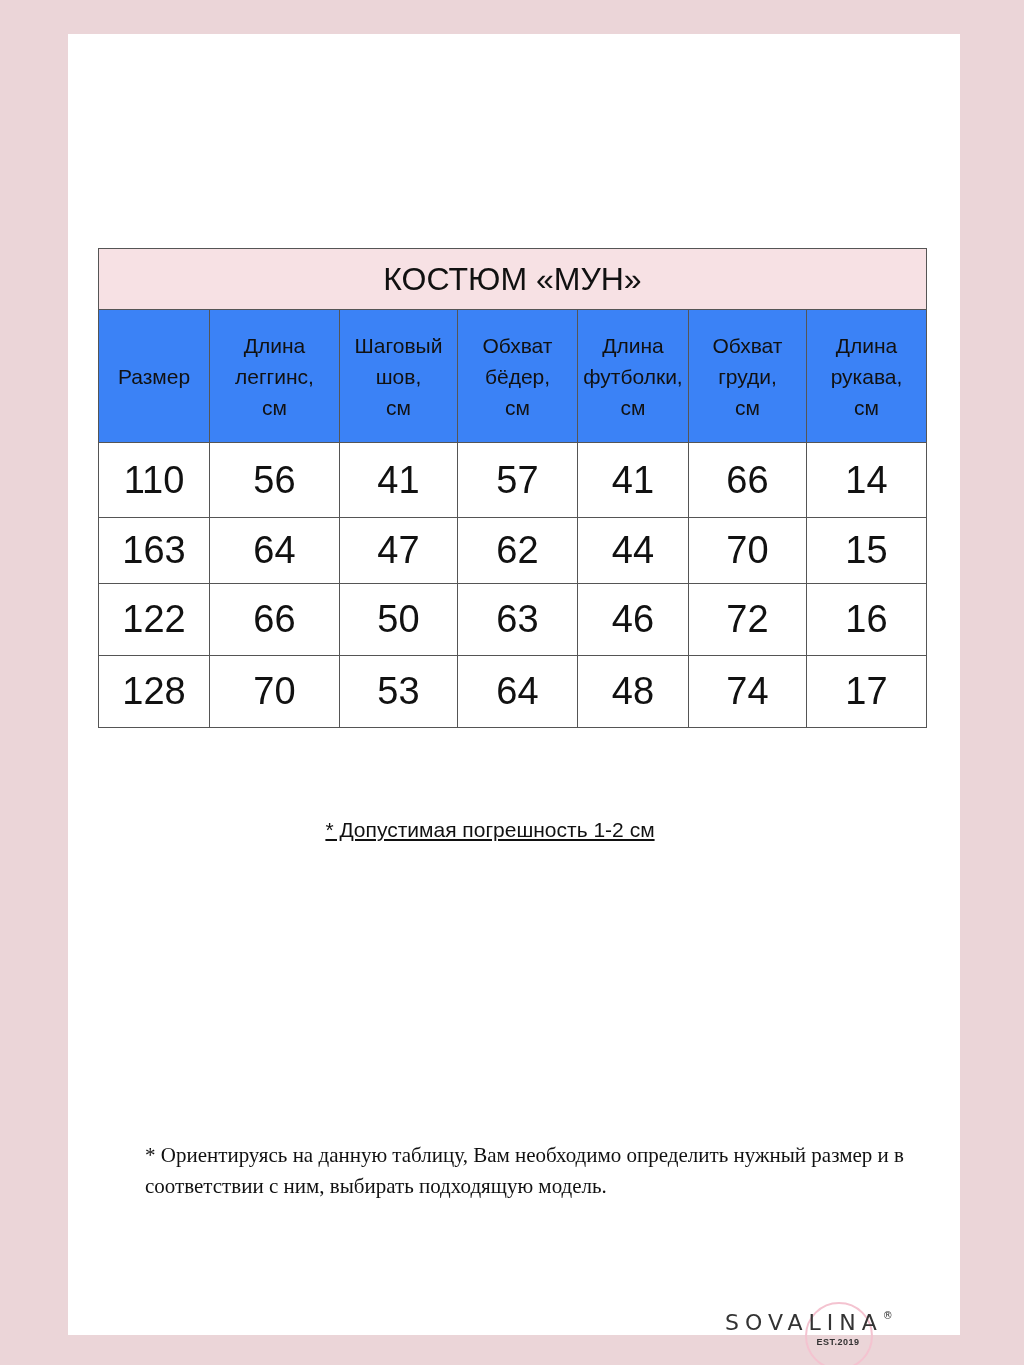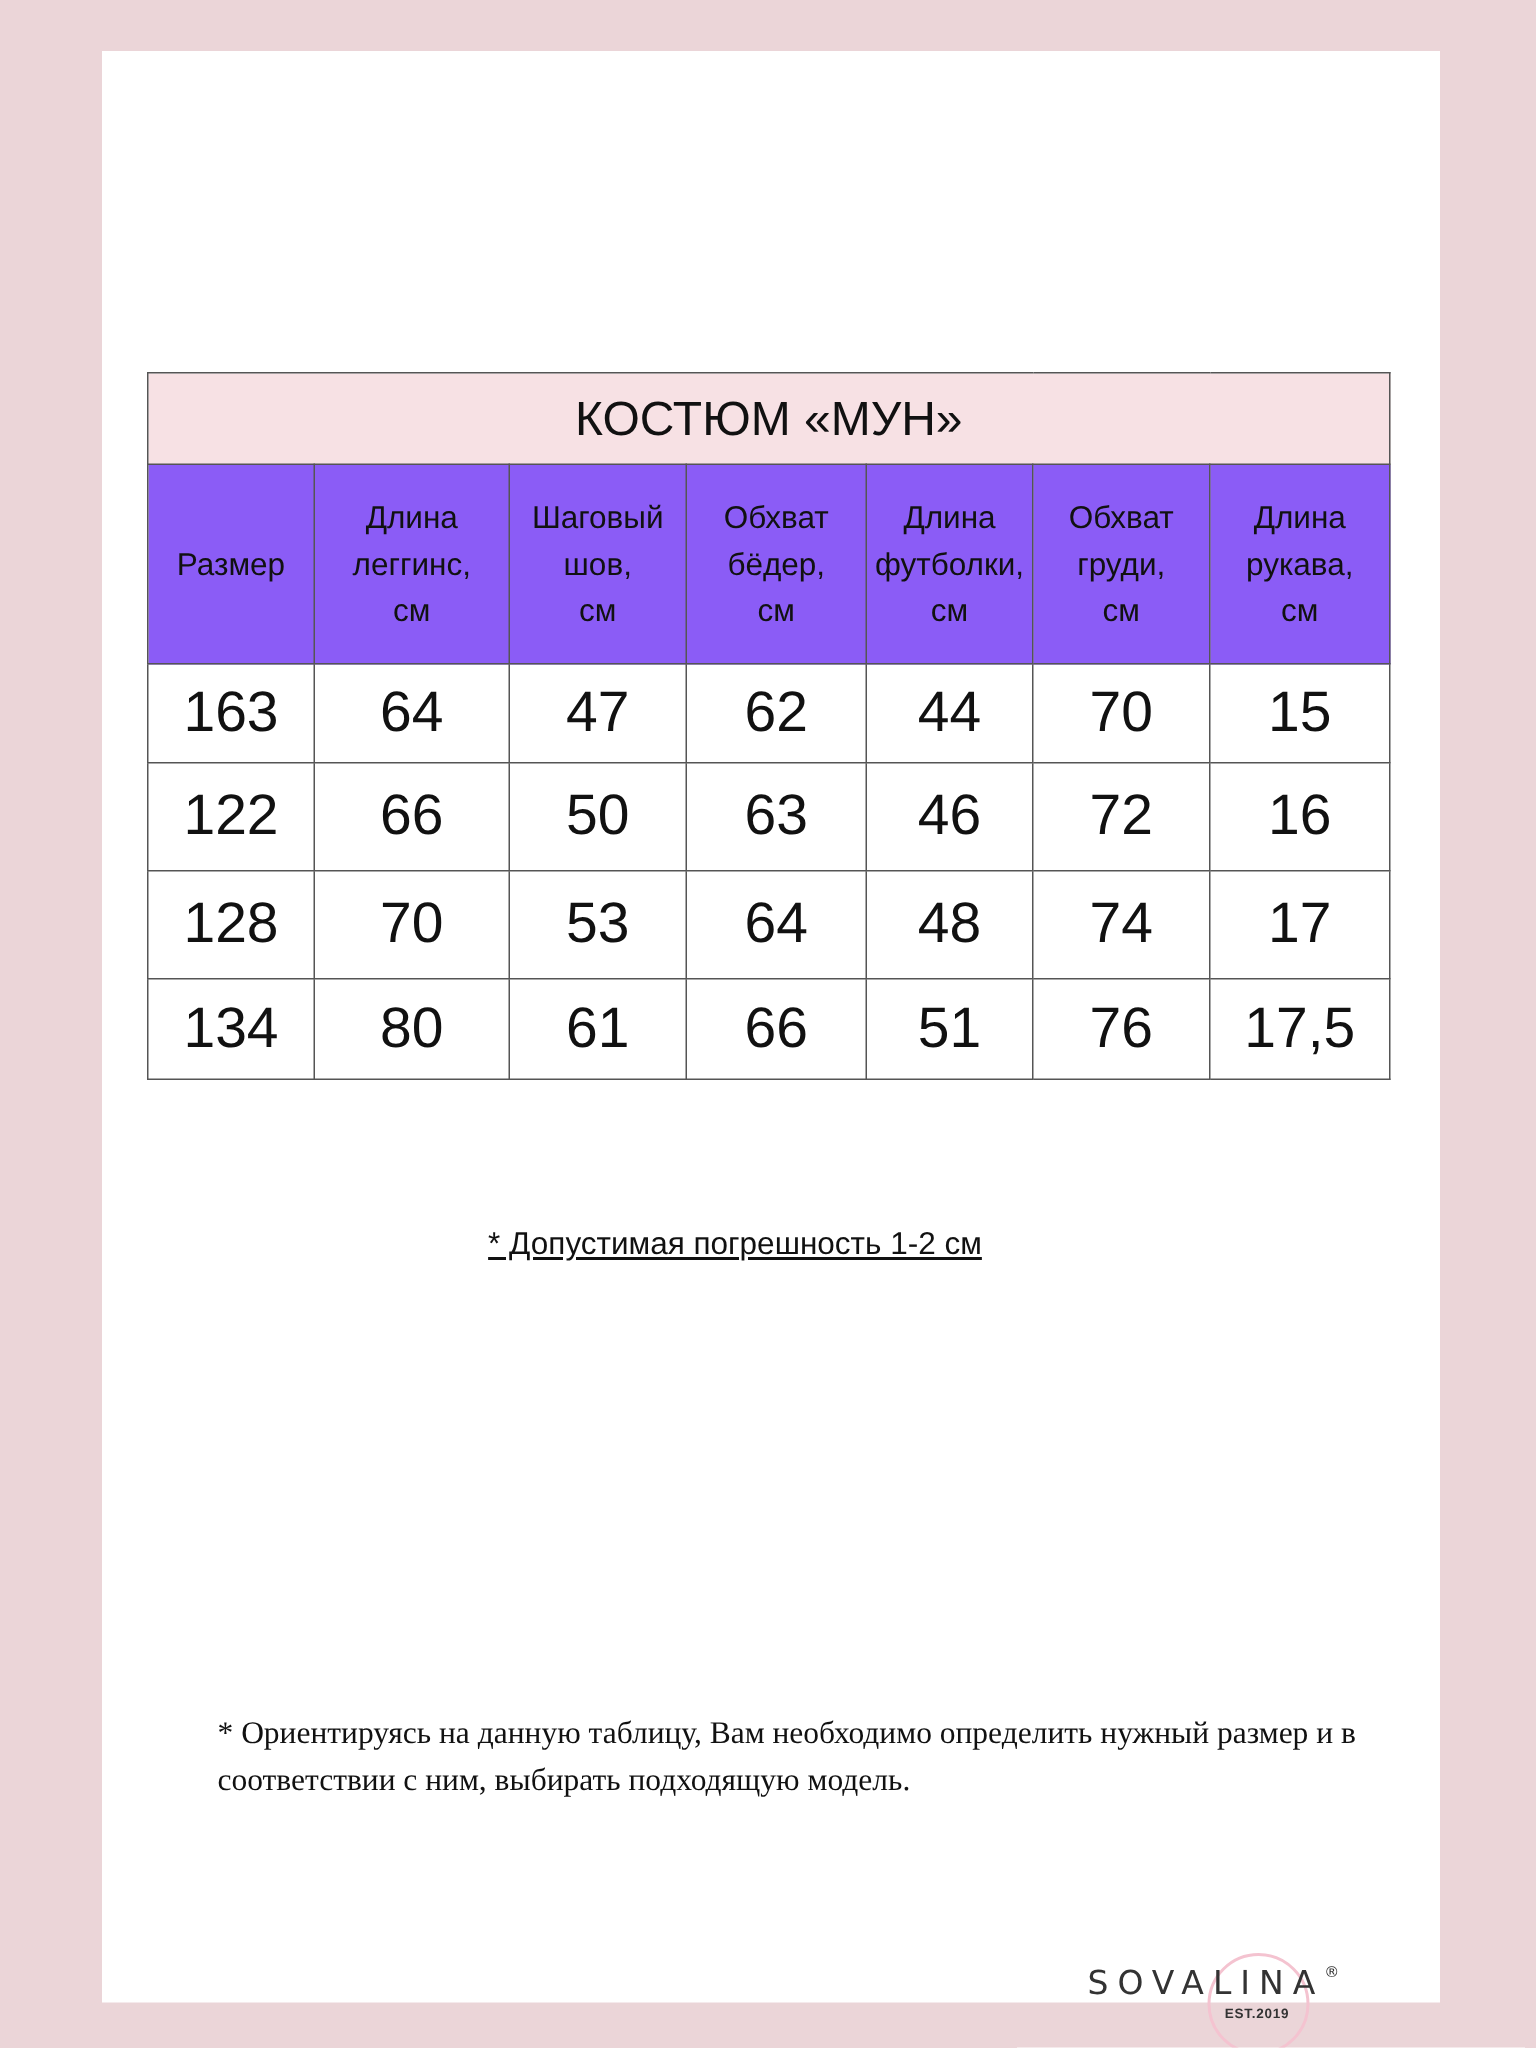--- a/index.html
+++ b/index.html
@@ -7,21 +7,21 @@
     width:1024px; height:1365px; background:#ebd5d8; position:relative; overflow:hidden;
     font-family: "Liberation Sans", "DejaVu Sans", sans-serif; color:#111;
   }
   .panel { position:absolute; left:68px; top:34px; width:892px; height:1301px; background:#fff; }
   .table {
     position:absolute; left:98px; top:248px; width:828px;
     border-collapse:collapse; table-layout:fixed;
   }
   .table td, .table th { border:1px solid #555; padding:0; text-align:center; }
   .title-cell { background:#f7e1e4; height:60px; font-size:32px; font-weight:normal; letter-spacing:0px; }
-  .head-row th { background:#8b5cf6; font-weight:normal; font-size:21px; line-height:31px; height:132px; vertical-align:middle; }
+  .head-row th { background:#3b82f6; font-weight:normal; font-size:21px; line-height:31px; height:132px; vertical-align:middle; }
   .data-row td { font-size:38px; }
   .note1 { position:absolute; left:0; width:980px; top:818px; text-align:center; font-size:21px;text-decoration:underline; }
   .note2 { position:absolute; left:145px; top:1140px; width:760px; font-size:21px; line-height:31px;
            font-family:Liberation Serif, serif; }
   .logo { position:absolute; left:725px; top:1258px; width:220px; height:70px;margin-top:44px; }
   .logo-ring { position:absolute; left:80px; top:0px; width:68px; height:68px; border-radius:50%; border:2px solid #f4c3d0; box-sizing:border-box; }
   .logo-name { position:absolute; left:0; top:8px; font-size:22px; letter-spacing:6px; color:#333; font-family:"DejaVu Sans", sans-serif; }
   .logo-est { position:absolute; left:78px; top:35px; width:70px; text-align:center; font-size:9px; font-weight:bold; color:#333; letter-spacing:0.5px; }
   .logo-reg { font-size:10px; vertical-align:top; letter-spacing:0; }
 </style>
@@ -46,20 +46,29 @@
   </tr>
   <tr class="head-row">
     <th><span>Размер</span></th>
     <th><span>Длина</span><br><span>леггинс,</span><br><span>см</span></th>
     <th><span>Шаговый</span><br><span>шов,</span><br><span>см</span></th>
     <th><span>Обхват</span><br><span>бёдер,</span><br><span>см</span></th>
     <th><span>Длина</span><br><span>футболки,</span><br><span>см</span></th>
     <th><span>Обхват</span><br><span>груди,</span><br><span>см</span></th>
     <th><span>Длина</span><br><span>рукава,</span><br><span>см</span></th>
   </tr>
+  <tr class="data-row" style="height:75px">
+    <td>110</td>
+    <td>56</td>
+    <td>41</td>
+    <td>57</td>
+    <td>41</td>
+    <td>66</td>
+    <td>14</td>
+  </tr>
   <tr class="data-row" style="height:66px">
     <td>163</td>
     <td>64</td>
     <td>47</td>
     <td>62</td>
     <td>44</td>
     <td>70</td>
     <td>15</td>
   </tr>
   <tr class="data-row" style="height:72px">
@@ -73,29 +82,20 @@
   </tr>
   <tr class="data-row" style="height:72px">
     <td>128</td>
     <td>70</td>
     <td>53</td>
     <td>64</td>
     <td>48</td>
     <td>74</td>
     <td>17</td>
   </tr>
-  <tr class="data-row" style="height:67px">
-    <td>134</td>
-    <td>80</td>
-    <td>61</td>
-    <td>66</td>
-    <td>51</td>
-    <td>76</td>
-    <td>17,5</td>
-  </tr>
 </tbody>
   </table>
 
 <div class="note1">* Допустимая погрешность 1-2 см</div>
 <div class="note2">* Ориентируясь на данную таблицу, Вам необходимо определить нужный размер и в соответствии с ним, выбирать подходящую модель.</div>
 
 <div class="logo">
   <div class="logo-ring"></div>
   <div class="logo-name"><span>SOVALINA</span><span class="logo-reg">®</span></div>
   <div class="logo-est">EST.2019</div>

